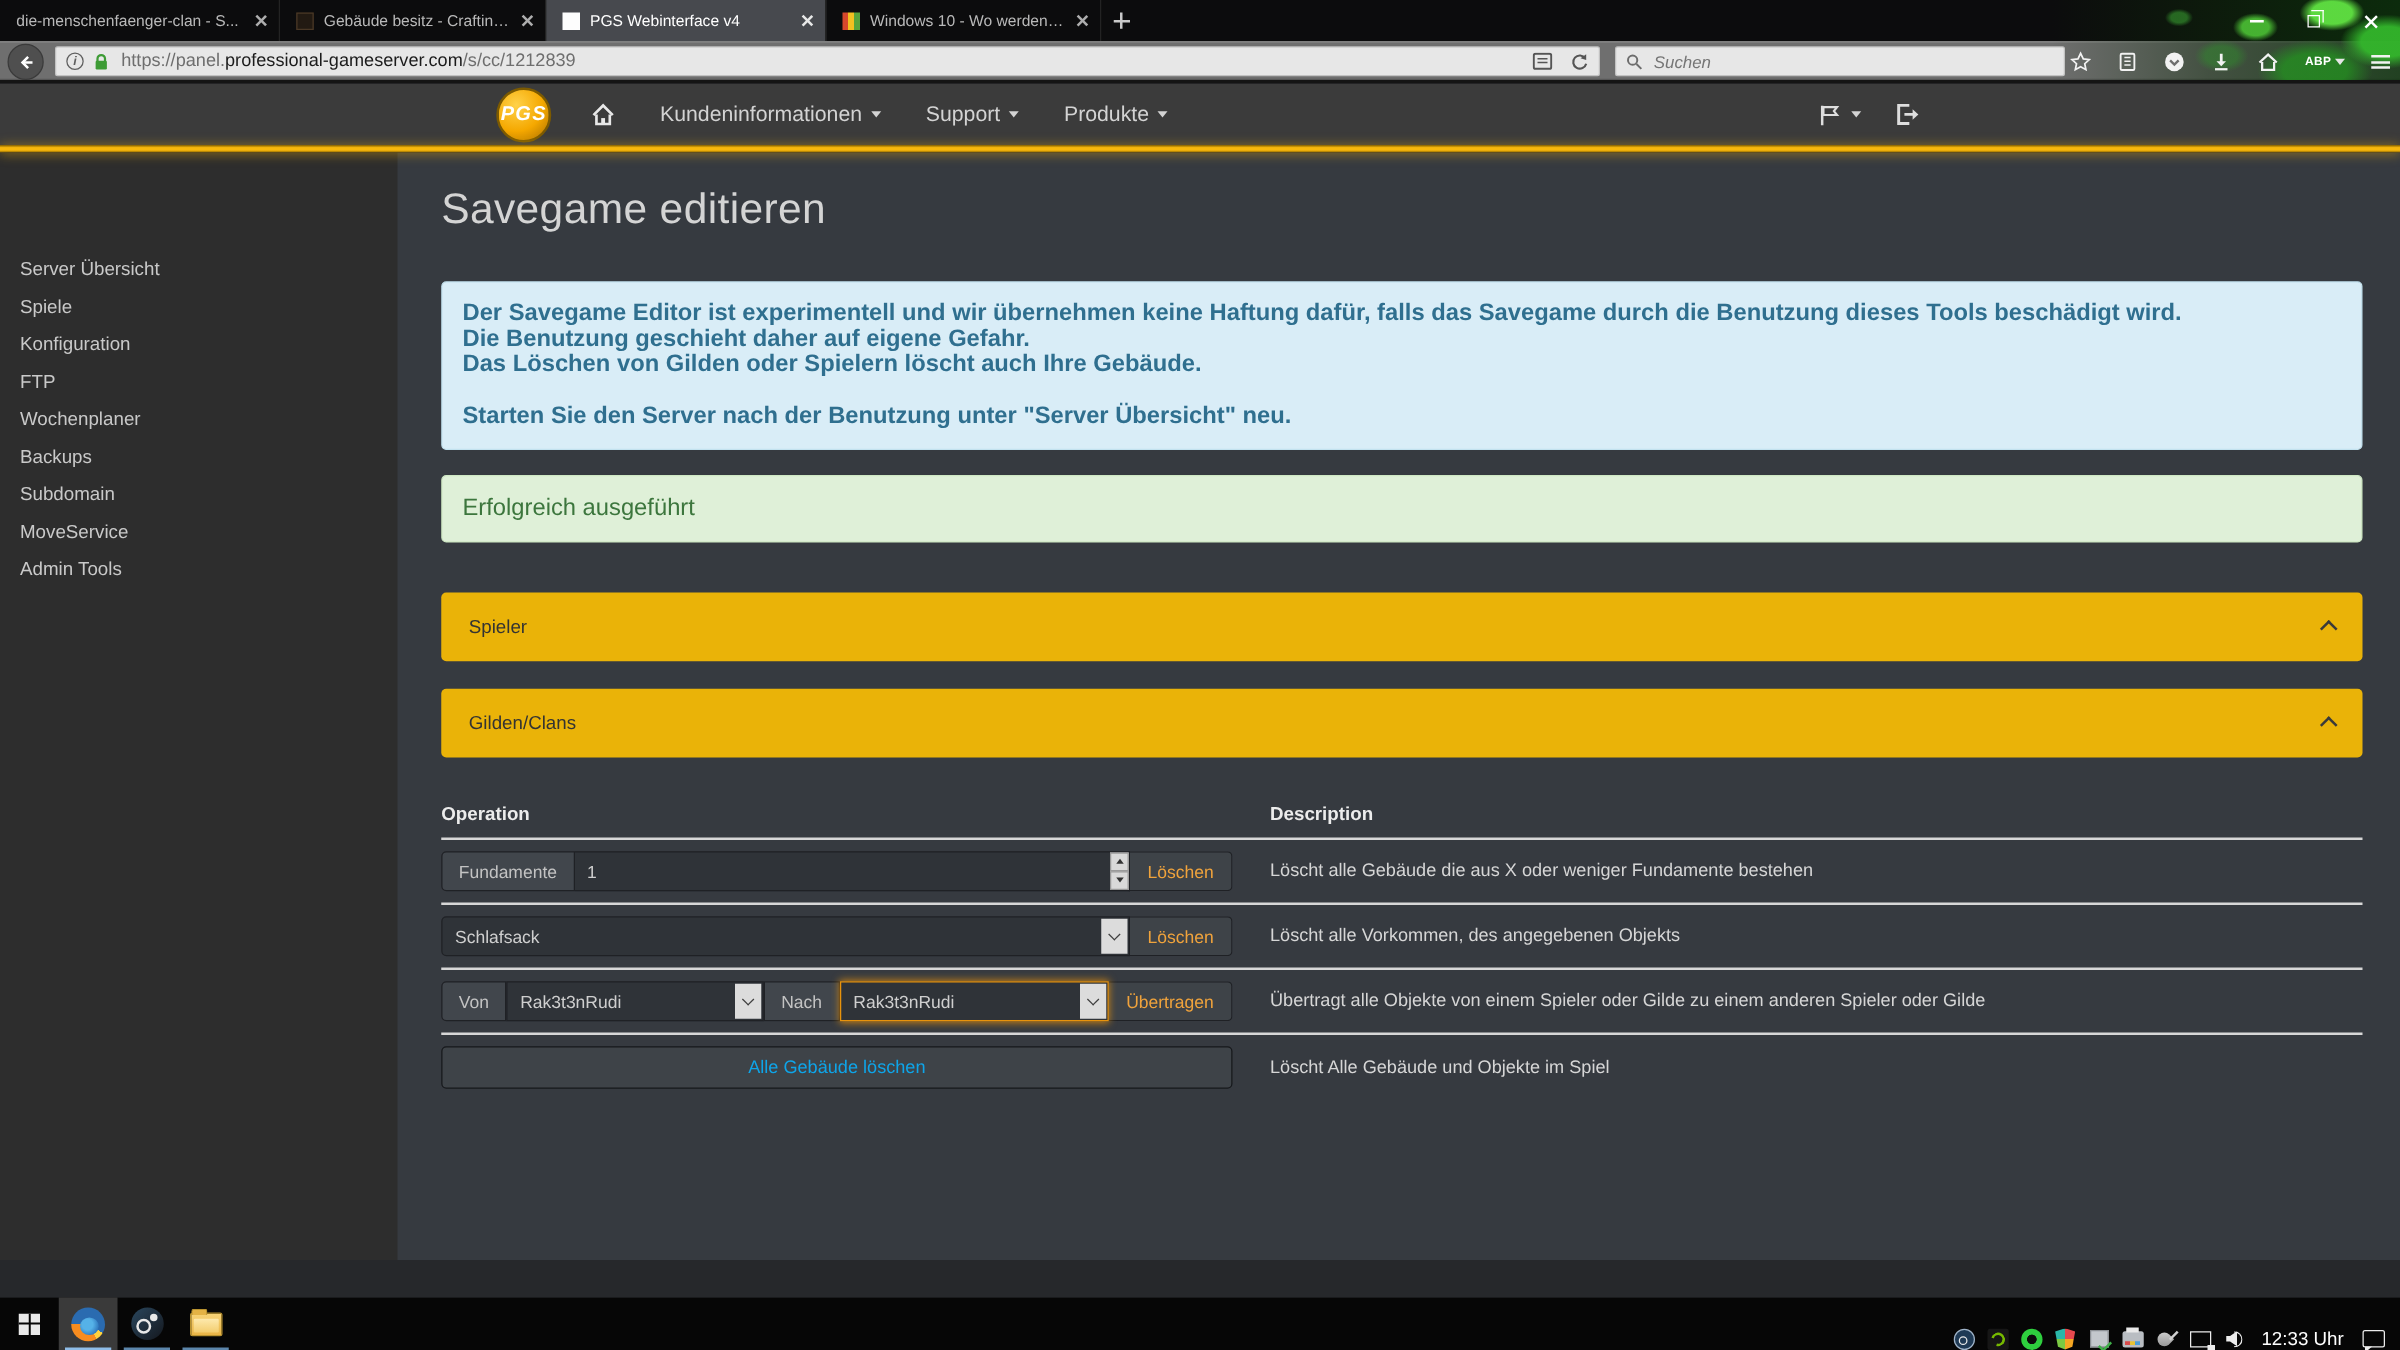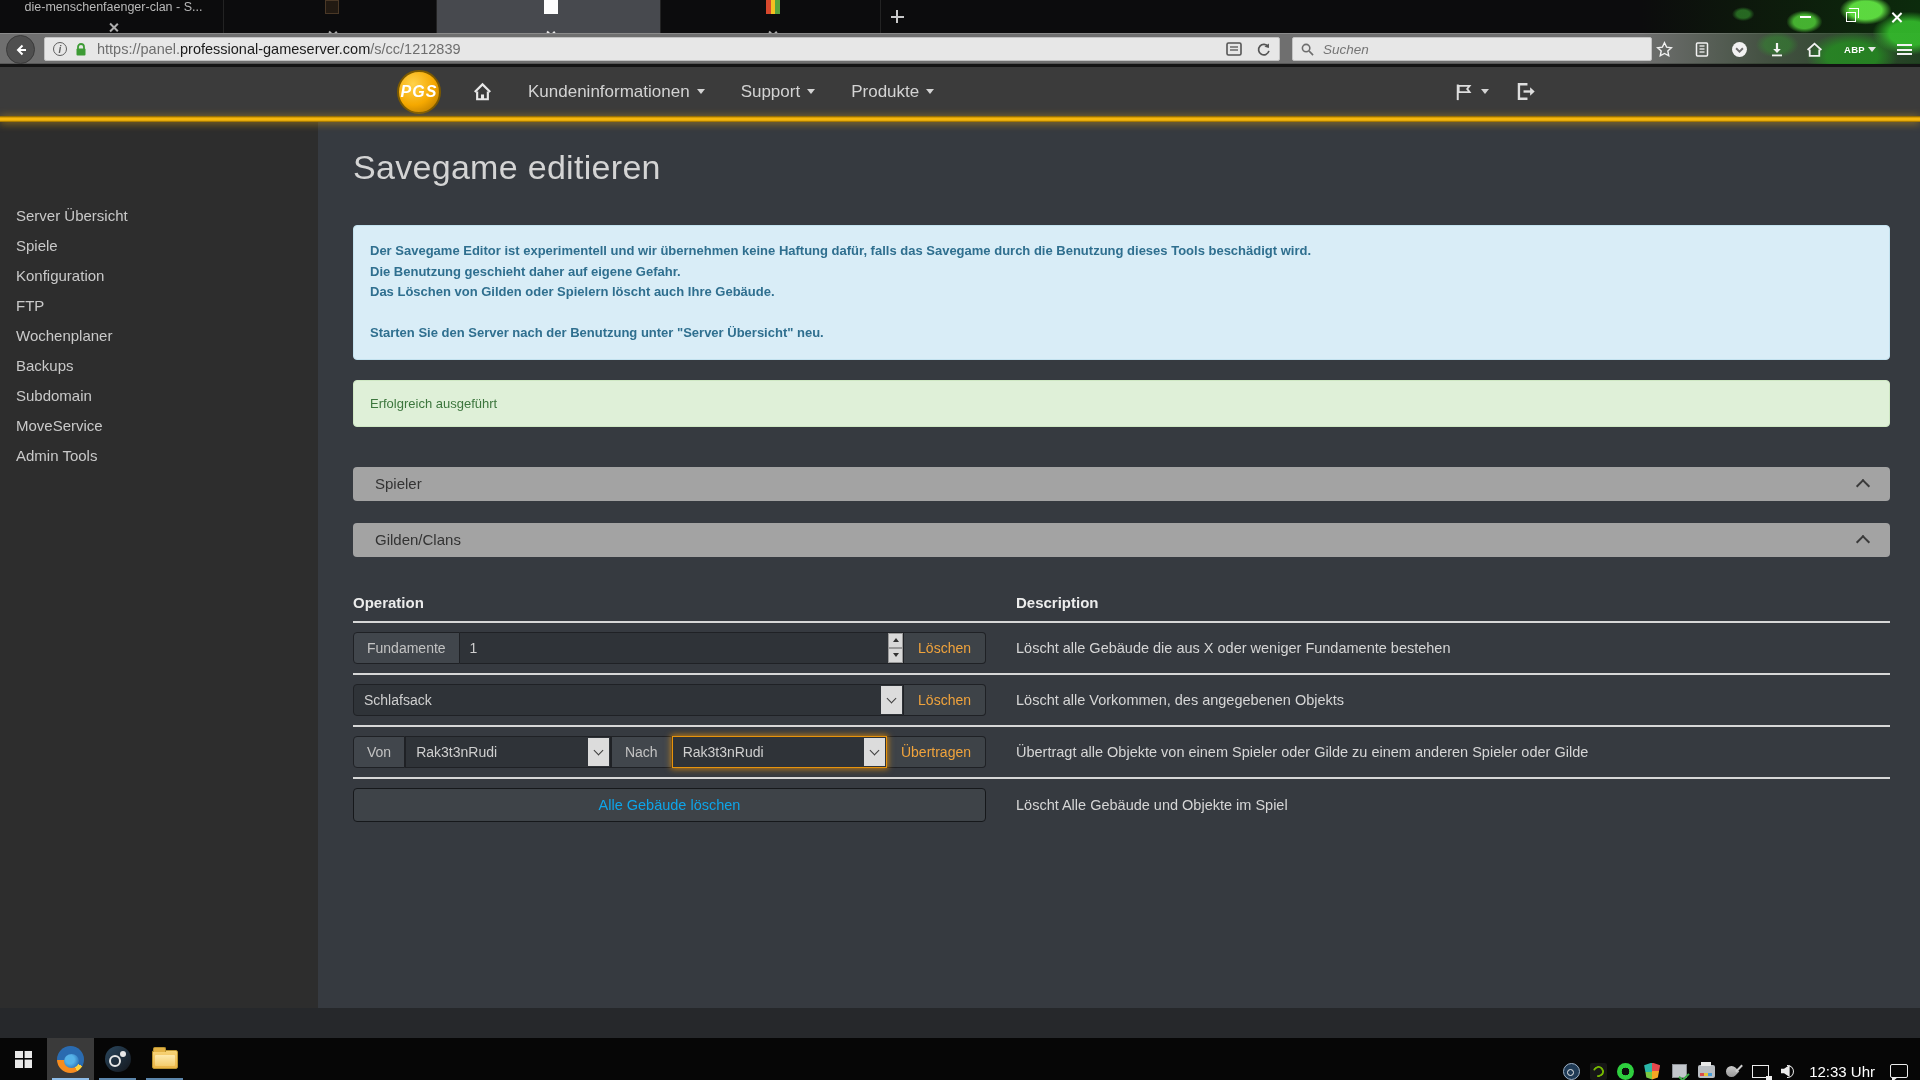--- a/index.html
+++ b/index.html
@@ -4,21 +4,21 @@
 <style>
   html,body{margin:0;padding:0;background:#000;}
   *{box-sizing:border-box;}
   #screen{position:relative;width:1920px;height:1080px;overflow:hidden;
           font-family:"Liberation Sans",sans-serif;background:#363a40;}
 
   
   .titlebar{position:relative;height:33px;background:#0c0c0d;}
   .tabs{display:flex;height:33px;}
   .tab{position:relative;display:flex;align-items:center;gap:8px;padding:0 9px 0 13px;
-       color:#b9b9b9;font-size:12.5px;border-right:1px solid #232323;white-space:nowrap;overflow:hidden;flex-direction:column;}
+       color:#b9b9b9;font-size:12.5px;border-right:1px solid #232323;white-space:nowrap;overflow:hidden;}
   .tab.active{background:#47494e;color:#fff;}
   .tab .title{overflow:hidden;text-overflow:ellipsis;flex:1;}
   .fav{width:14px;height:14px;flex:none;}
   .fav-conan{background:#221a12;border:1px solid #4a3826;}
   .fav-pgs{background:#fdfdfd;}
   .fav-win{background:linear-gradient(90deg,#d7482c 0 34%,#f2c021 34% 66%,#57a33c 66%);}
   .x-icon{position:relative;width:11px;height:11px;flex:none;}
   .x-icon::before,.x-icon::after{content:"";position:absolute;left:5px;top:0;width:1.6px;height:11px;background:#aeaeae;}
   .x-icon::before{transform:rotate(45deg);}
   .x-icon::after{transform:rotate(-45deg);}
@@ -94,25 +94,25 @@
                  display:flex;align-items:center;padding-left:10px;}
   .sarrow{position:absolute;right:1px;top:1px;bottom:1px;width:21px;background:#dcdcdc;
           display:flex;align-items:center;justify-content:center;}
   .sarrow::after{content:"";width:6px;height:6px;border-right:1.7px solid #3e3e3e;border-bottom:1.7px solid #3e3e3e;
                  transform:rotate(45deg);margin-top:-3px;}
   .side-menu{position:absolute;left:0;top:78px;right:0;}
   .side-item{height:30px;display:flex;align-items:center;padding-left:16px;color:#c9c9c9;font-size:15px;}
 
   .content{position:absolute;left:318px;top:0;right:0;bottom:30px;padding-left:35px;}
   .content h1{margin:26px 0 0;font-size:34px;font-weight:400;color:#d4d4d4;letter-spacing:.3px;}
-  .alert{width:1537px;border-radius:4px;padding:15px 16px;font-size:13px;}
+  .alert{width:1537px;border-radius:4px;padding:15px 16px;font-size:19px;}
   .alert-info{margin-top:38px;background:#d9edf7;border:1px solid #c3e2ef;color:#2f6f8f;font-weight:bold;line-height:20.5px;}
   .a-line{min-height:20.5px;}
   .alert-success{margin-top:20px;background:#dff0d8;border:1px solid #cfe8c4;color:#3c763d;}
-  .accordion{width:1537px;height:34px;background:#a3a3a3;border-radius:4px;color:#333;font-size:15px;
+  .accordion{width:1537px;height:55px;background:#eab308;border-radius:4px;color:#333;font-size:15px;
              display:flex;align-items:center;padding:0 22px;}
   .acc-1{margin-top:40px;} .acc-2{margin-top:22px;}
   .chev-up{width:10px;height:10px;border-top:2.2px solid #3a3a3a;border-right:2.2px solid #3a3a3a;
            transform:rotate(-45deg);margin-left:auto;margin-top:4px;}
 
   
   .optable{margin-top:33px;width:1537px;}
   .trow{display:flex;align-items:center;border-bottom:2px solid #d7d7d7;padding:9px 0;}
   .trow:last-child{border-bottom:none;}
   .trow.head{padding:4px 0 10px;}

